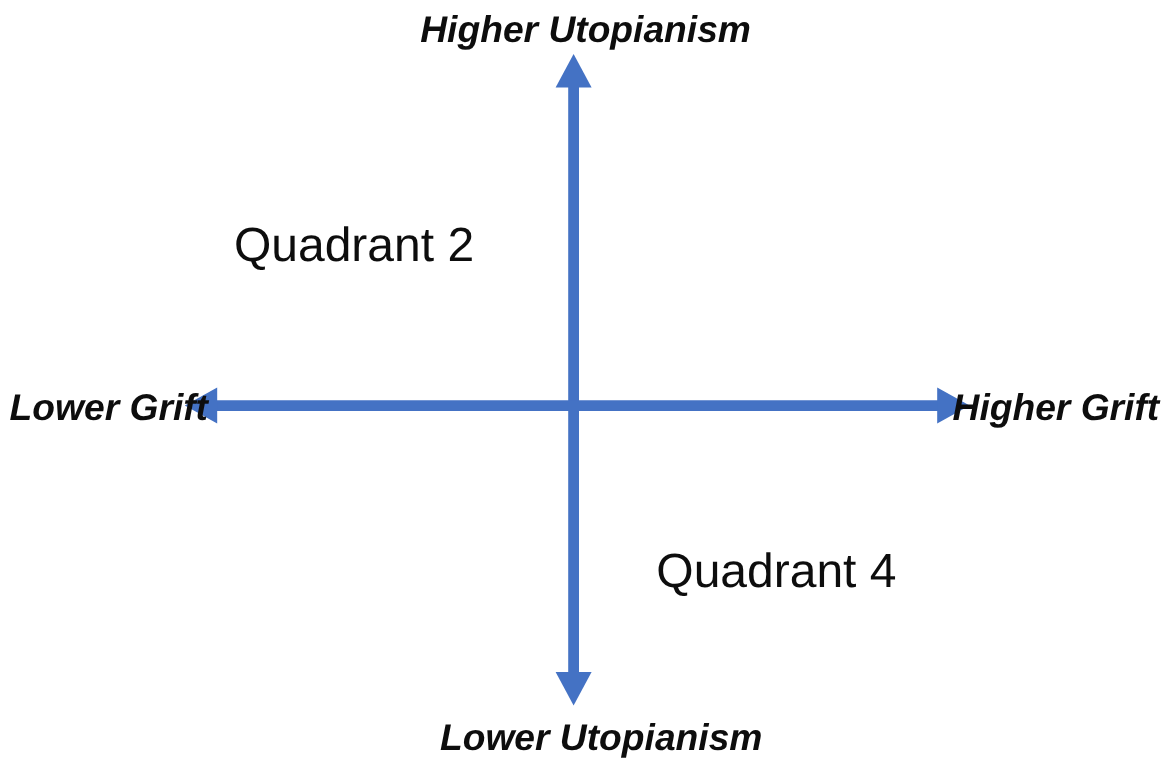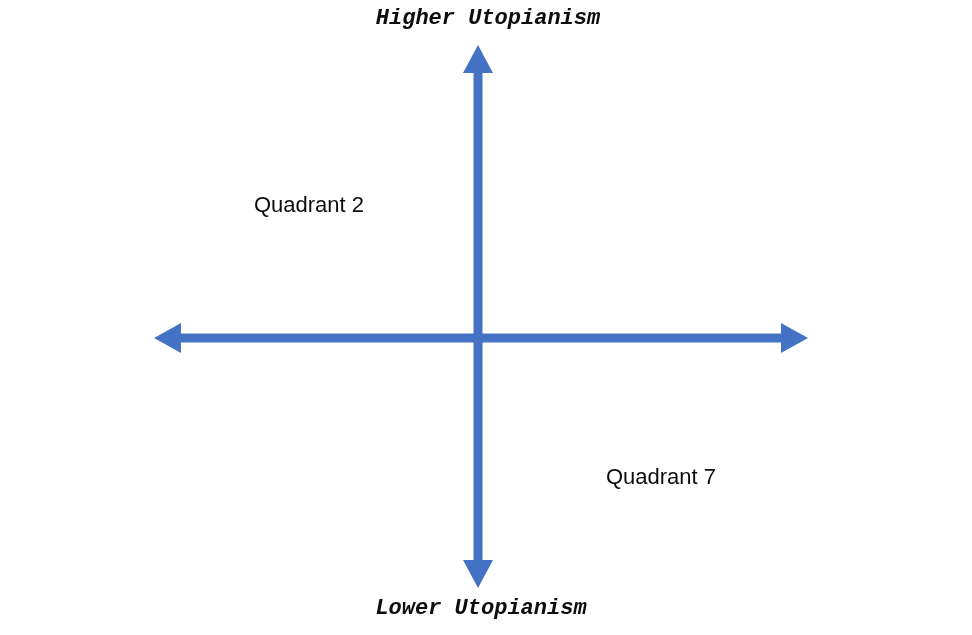--- a/index.html
+++ b/index.html
@@ -26,38 +26,36 @@
     stroke: var(--color-arrow, #4472C4);
     stroke-width: 9;
   }
   .axes-svg polygon {
     fill: var(--color-arrow, #4472C4);
   }
   .axis-label {
     position: absolute;
     font-style: italic;
     font-weight: 700;
-    font-size: 22px;
+    font-size: 31px;
     color: var(--color-text, #0d0d0d);
     white-space: nowrap;
     line-height: 1.2;
-    font-family: Liberation Mono, monospace;
   }
   .axis-label.top    { left: 488px; top: 6px;   transform: translateX(-50%); }
-  .axis-label.bottom { left: 481px; top: 596px; transform: translateX(-50%); }
+  .axis-label.bottom { left: 501px; top: 596px; transform: translateX(-50%); }
   .axis-label.left   { left: 8px;   top: 340px; transform: translateY(-50%); }
   .axis-label.right  { right: 6px;  top: 340px; transform: translateY(-50%); }
   .quadrant-label {
     position: absolute;
-    font-size: 22px;
+    font-size: 40px;
     font-weight: 400;
     color: var(--color-text, #0d0d0d);
     white-space: nowrap;
     transform: translate(-50%, -50%);
-    margin-left: 14px;
   }
   .quadrant-label.q2 { left: 295px; top: 205px; }
   .quadrant-label.q4 { left: 647px; top: 205px; }
   .quadrant-label.q1 { left: 295px; top: 477px; }
   .quadrant-label.q3 { left: 647px; top: 477px; }
 </style>
 </head>
 <body>
 
 <div class="canvas">
@@ -72,21 +70,23 @@
       <line x1="178" y1="338" x2="784" y2="338"></line>
       <polygon points="154,338 181,323 181,353"></polygon>
       <polygon points="808,338 781,323 781,353"></polygon>
     </g>
   </svg>
 
   <div class="axis-label top">Higher Utopianism</div>
 
   <div class="axis-label bottom">Lower Utopianism</div>
 
+  <div class="axis-label left">Lower Grift</div>
 
+  <div class="axis-label right">Higher Grift</div>
 
   <div class="quadrant-label q2">Quadrant 2</div>
 
 
 
-  <div class="quadrant-label q3">Quadrant 7</div>
+  <div class="quadrant-label q3">Quadrant 4</div>
 
 </div>
 
 </body></html>

